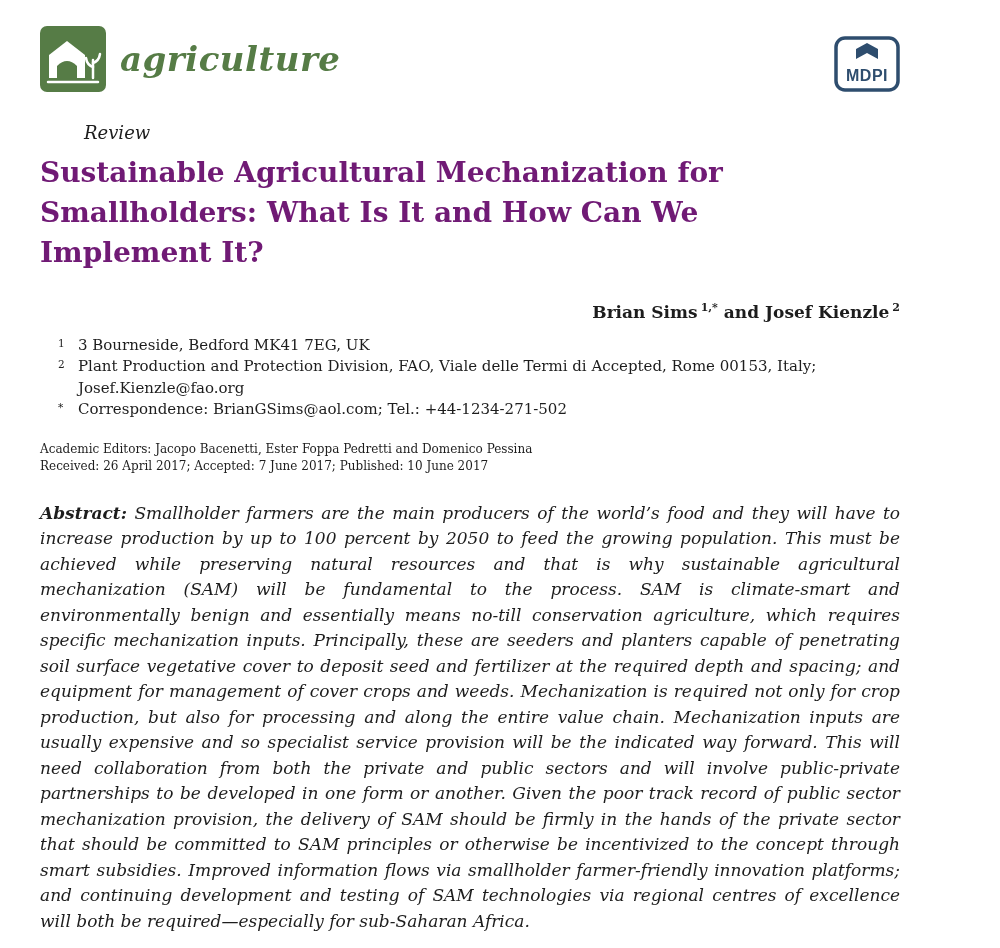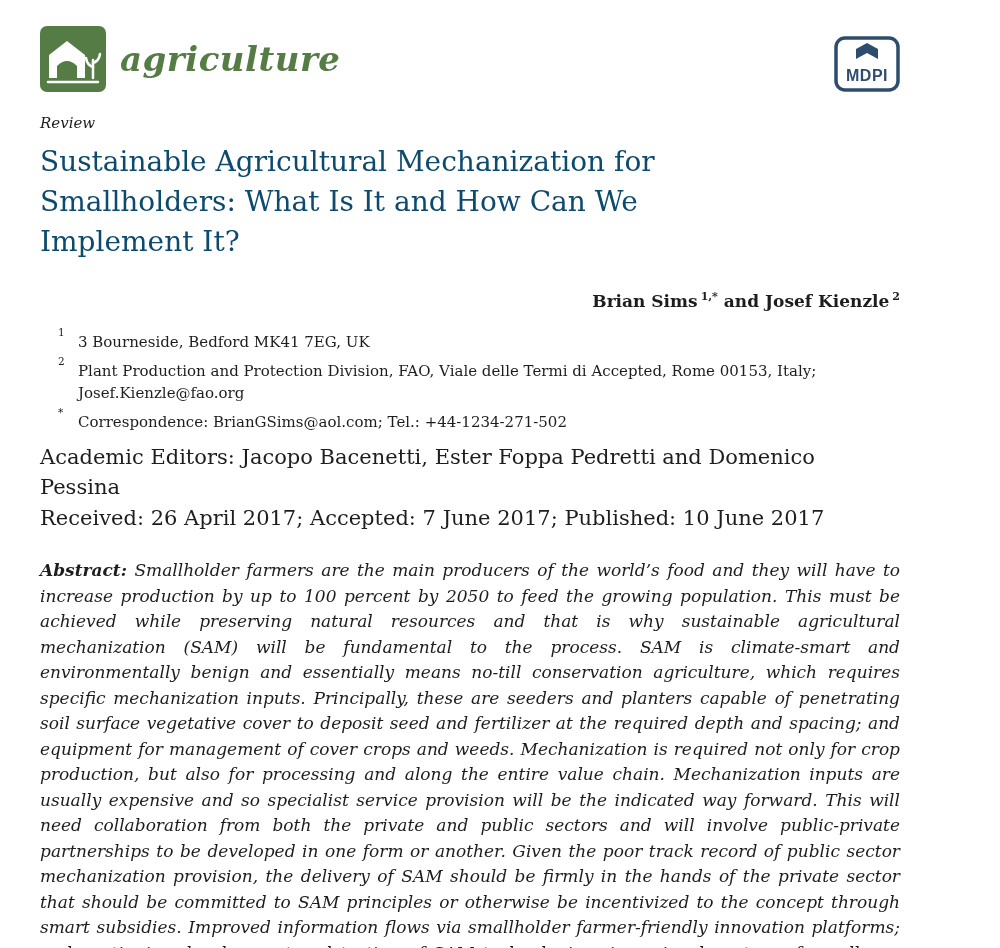--- a/index.html
+++ b/index.html
@@ -9,56 +9,56 @@
   }
   html,body{margin:0;padding:0;}
   body{
     width:1000px;height:948px;background:#ffffff;overflow:hidden;
     font-family:"DejaVu Serif", serif;color:var(--ink);
     -webkit-font-smoothing:antialiased;
   }
   .page{padding:26px 100px 0 40px;}
 
   
-  .masthead{display:flex;justify-content:space-between;align-items:flex-end;margin-bottom:22px;}
+  .masthead{display:flex;justify-content:space-between;align-items:flex-end;margin-bottom:30px;}
   .journal-brand{display:flex;align-items:center;gap:14px;}
   .journal-logo{display:block;line-height:0;}
   .logo-bg{fill:var(--green);}
   .logo-cut{fill:var(--green);}
   .logo-fg{fill:#ffffff;}
   .logo-line{stroke:#ffffff;fill:none;stroke-linecap:round;}
   .journal-name{
     font-style:italic;font-weight:600;font-size:34px;line-height:1;
     color:var(--green);letter-spacing:0.5px;
   }
   .mdpi-logo{display:block;line-height:0;margin-top:10px;padding-left:40px;}
   .mdpi-stroke{stroke:var(--mdpi);fill:none;}
   .mdpi-fill{fill:var(--mdpi);}
   .mdpi-text{
     fill:var(--mdpi);font-family:"Liberation Sans", sans-serif;
     font-weight:700;font-size:16px;letter-spacing:0.5px;
   }
 
   
-  .article-type{font-style:italic;font-size:15px;}
+  .article-type{font-style:italic;font-size:18px;margin-left:44px;}
   .title{
-    margin:10px 0 0 0;font-size:28px;line-height:1.43;font-weight:400;
-    max-width:730px;color:#0c4a6e;
+    margin:10px 0 0 0;font-size:28px;line-height:1.43;font-weight:700;
+    max-width:730px;color:#701a75;
   }
   .authors{margin:28px 0 0 0;font-size:17px;font-weight:700;text-align:right;}
   .authors sup{font-size:11px;font-weight:700;margin-left:3px;}
 
   
   .affiliations{margin-top:13px;font-size:15px;line-height:1.43;}
   .aff-row{display:flex;padding-left:18px;}
   .aff-marker{flex:none;width:20px;font-size:10.5px;padding-top:1px;}
-  .aff-text{flex:1;margin-top:8px;}
+  .aff-text{flex:1;}
 
   
-  .editors-dates{margin-top:8px;font-size:21px;line-height:1.46;}
+  .editors-dates{margin-top:20px;font-size:12px;line-height:1.46;}
   .editors-dates p{margin:0;}
 
   
   .abstract{
     margin:25px 0 0 0;font-size:17px;line-height:1.5;text-align:justify;font-style:italic;
   }
   .abstract .label{font-weight:700;}
 </style>
 </head>
 <body>

